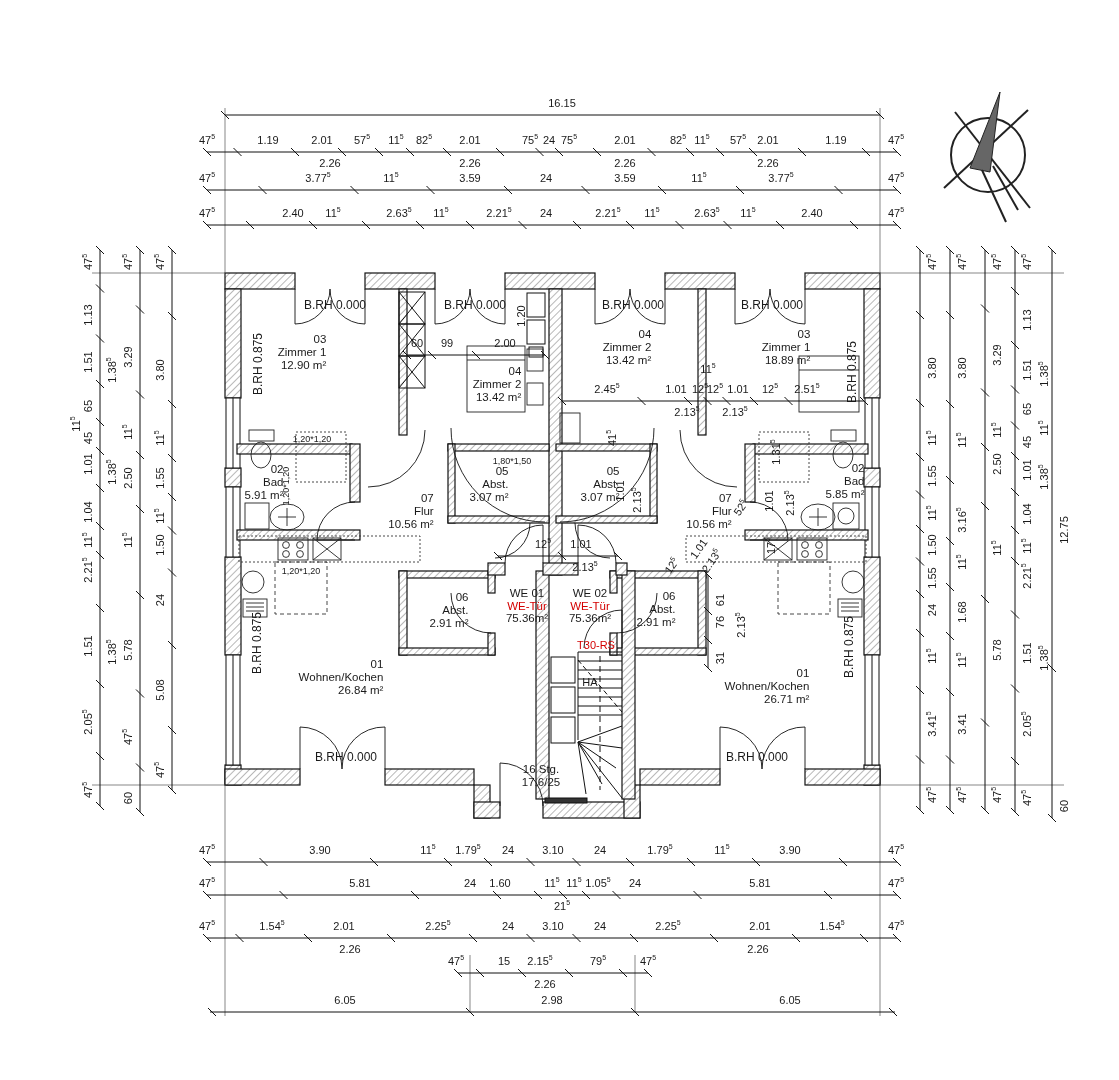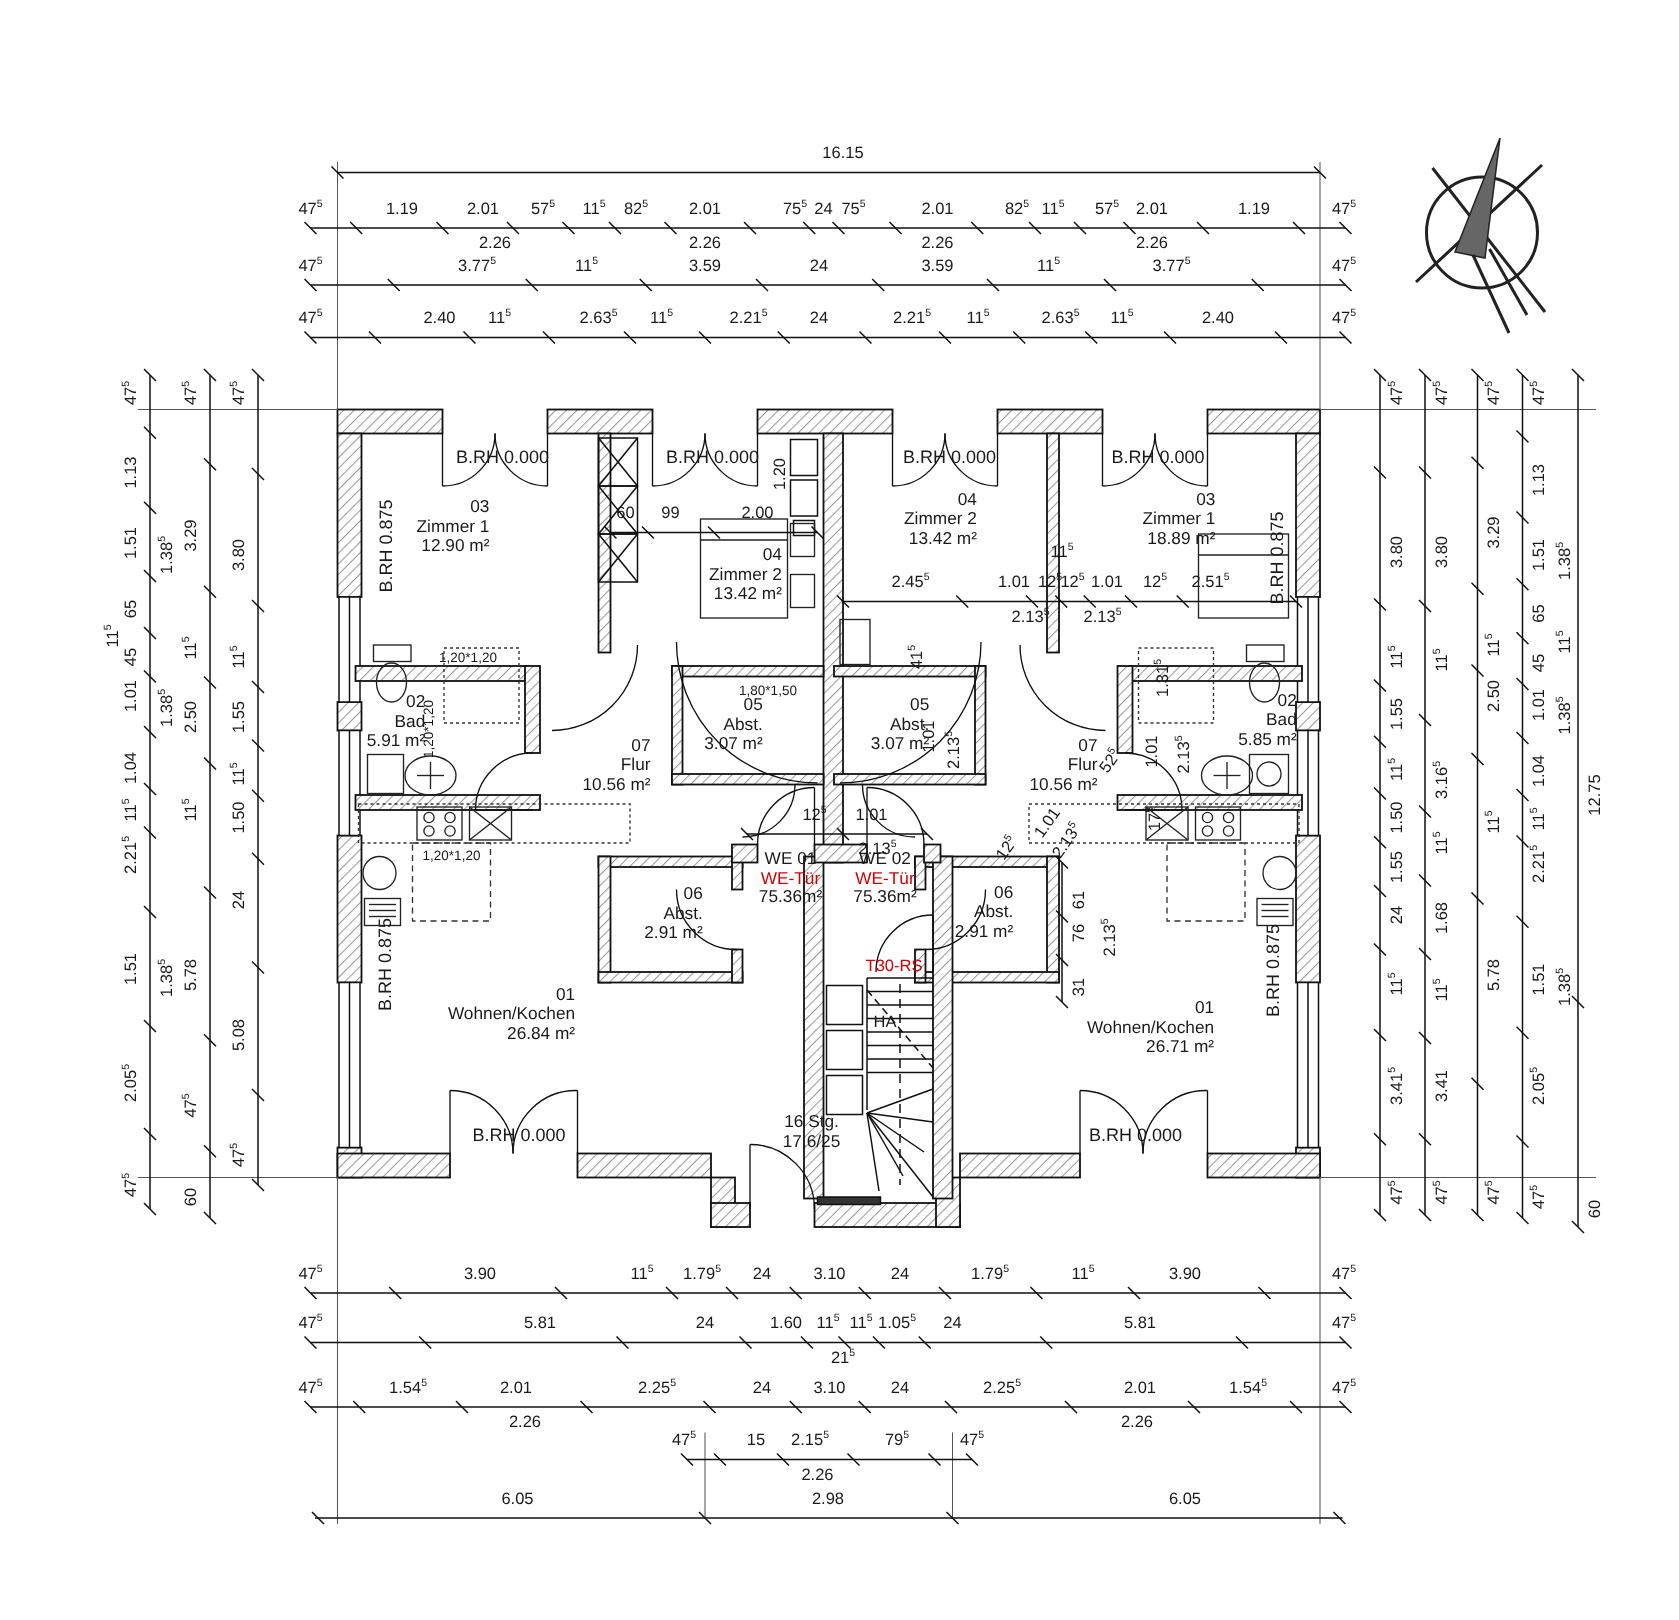--- a/index.html
+++ b/index.html
@@ -11,21 +11,21 @@
        transform:translate(-50%,-50%);color:#1a1a1a;}
   .lbl sup{font-size:7px;line-height:0;vertical-align:super;}
   .rot{transform:translate(-50%,-50%) rotate(-90deg);}
   .r55{transform:translate(-50%,-50%) rotate(-55deg);}
   .red{color:#d40000;}
   .small{font-size:9px;}
   .room{position:absolute;text-align:right;font-size:11.5px;line-height:13px;
         transform:translate(-50%,-50%);}
   .brh{font-size:12px;}
   .unit{position:absolute;text-align:center;font-size:11.5px;line-height:12.5px;
-        transform:translate(-50%,-50%);}
+        transform:translate(-50%,-50%);margin-top:20px;}
   #note{position:absolute;left:952px;top:182px;font-size:11px;line-height:15px;
         color:#d40000;}
   .wall{fill:url(#hatchP);stroke:#111;stroke-width:1.2;}
   .thin{fill:none;stroke:#111;stroke-width:1;}
   .door{fill:none;stroke:#111;stroke-width:0.9;}
   .fix{fill:none;stroke:#222;stroke-width:0.9;}
   .dot{fill:none;stroke:#333;stroke-width:0.9;stroke-dasharray:2,2;}
   .dsh{fill:none;stroke:#333;stroke-width:0.9;stroke-dasharray:4,3;}
   .dim{stroke:#111;stroke-width:1;}
   .wit{stroke:#555;stroke-width:0.7;}
@@ -541,21 +541,21 @@
       <span class="lbl" style="left: 508px; top: 850px;">24</span>
       <span class="lbl" style="left: 553px; top: 850px;">3.10</span>
       <span class="lbl" style="left: 600px; top: 850px;">24</span>
       <span class="lbl" style="left: 660px; top: 850px;">1.79<sup>5</sup></span>
       <span class="lbl" style="left: 722px; top: 850px;">11<sup>5</sup></span>
       <span class="lbl" style="left: 790px; top: 850px;">3.90</span>
       <span class="lbl" style="left: 896px; top: 850px;">47<sup>5</sup></span>
       <span class="lbl" style="left: 207px; top: 883px;">47<sup>5</sup></span>
       <span class="lbl" style="left: 360px; top: 883px;">5.81</span>
       <span class="lbl" style="left: 470px; top: 883px;">24</span>
-      <span class="lbl" style="left: 524px; top: 883px;">1.60</span>
+      <span class="lbl" style="left: 500px; top: 883px;">1.60</span>
       <span class="lbl" style="left: 552px; top: 883px;">11<sup>5</sup></span>
       <span class="lbl" style="left: 574px; top: 883px;">11<sup>5</sup></span>
       <span class="lbl" style="left: 598px; top: 883px;">1.05<sup>5</sup></span>
       <span class="lbl" style="left: 635px; top: 883px;">24</span>
       <span class="lbl" style="left: 760px; top: 883px;">5.81</span>
       <span class="lbl" style="left: 896px; top: 883px;">47<sup>5</sup></span>
       <span class="lbl" style="left: 562px; top: 906px;">21<sup>5</sup></span>
       <span class="lbl" style="left: 207px; top: 926px;">47<sup>5</sup></span>
       <span class="lbl" style="left: 272px; top: 926px;">1.54<sup>5</sup></span>
       <span class="lbl" style="left: 344px; top: 926px;">2.01</span>

